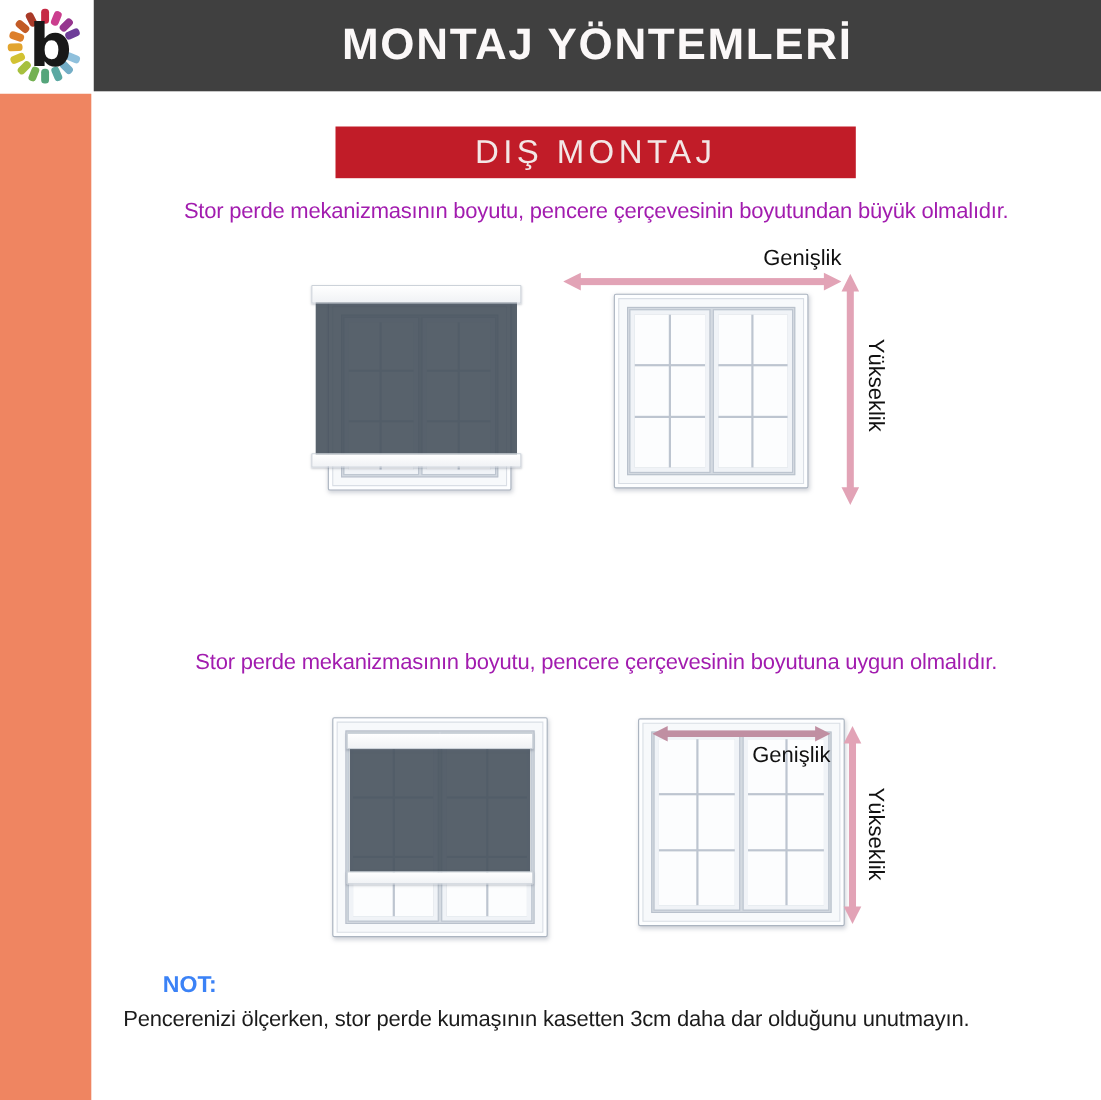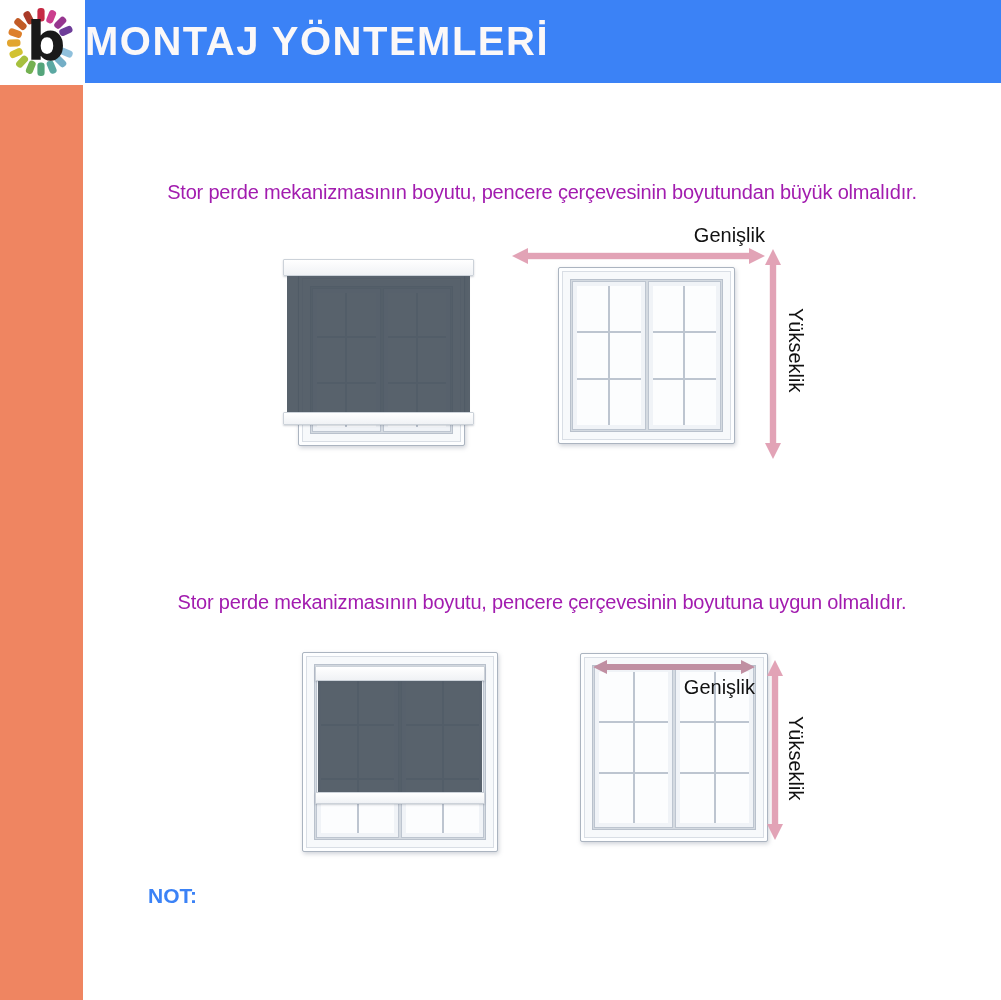--- a/index.html
+++ b/index.html
@@ -4,22 +4,22 @@
 <style>
   html,body{margin:0;padding:0;background:#ffffff;}
   .canvas{
     position:relative;width:1001px;height:1000px;overflow:hidden;background:#ffffff;
     font-family:"Liberation Sans","DejaVu Sans",sans-serif;color:#1c1c1c;
   }
   .canvas *{box-sizing:border-box;}
 
   
   .logo-box{position:absolute;left:0;top:0;width:85px;height:85px;background:#ffffff;z-index:10;}
-  .header{position:absolute;left:85px;top:0;width:916px;height:83px;background:#3b82f6;
-          display:flex;align-items:center;z-index:9;}
+  .header{position:absolute;left:85px;top:0;width:916px;height:83px;background:#404040;
+          display:flex;align-items:center;justify-content:center;z-index:9;}
   .header h1{margin:0;font-size:40px;font-weight:800;letter-spacing:1.5px;color:#fbf8f8;}
   .stripe{position:absolute;left:0;top:85px;width:83px;height:915px;background:#ef8561;}
 
   
   .banner{position:absolute;left:305px;width:473px;height:47px;background:#c11c28;
           display:flex;align-items:center;justify-content:center;
           font-size:30px;font-weight:400;letter-spacing:4px;color:#f3e7e6;}
   .banner.dis{top:115px;}
   .banner.ic{top:525px;}
   .desc{position:absolute;left:83px;width:918px;margin:0;text-align:center;
@@ -110,20 +110,21 @@
       <text x="46" y="60" text-anchor="middle" font-size="54" font-weight="700" fill="#191919" font-family="DejaVu Sans, sans-serif">b</text>
     </svg>
   </div>
 
   <header class="header">
     <h1>MONTAJ YÖNTEMLERİ</h1>
   </header>
 
   <div class="stripe"></div>
 
+  <div class="banner dis">DIŞ MONTAJ</div>
   <p class="desc dis">Stor perde mekanizmasının boyutu, pencere çerçevesinin boyutundan büyük olmalıdır.</p>
 
   <div class="window" style="left:298px;top:274px;width:167px;height:172px">
     <div class="win-glass">
       <div class="sash">
         <div class="pane"></div>
           <div class="pane"></div>
         <div class="pane"></div>
           <div class="pane"></div>
         <div class="pane"></div>
@@ -237,14 +238,15 @@
   <div class="arrow" style="left:766px;top:660px">
     <svg width="18" height="180" viewBox="0 0 18 180">
       <rect x="5.8" y="13" width="6.4" height="154" fill="currentColor"></rect>
       <polygon points="9,0 1,16 17,16" fill="currentColor"></polygon>
       <polygon points="9,180 1,164 17,164" fill="currentColor"></polygon>
     </svg>
   </div>
   <div class="mlabel vert" style="left:784px;top:698px;height:120px">Yükseklik</div>
 
   <div class="note-title">NOT:</div>
+  <p class="note-text">Pencerenizi ölçerken, stor perde kumaşının kasetten 3cm daha dar olduğunu unutmayın.</p>
 
 </div>
 
 </body></html>

